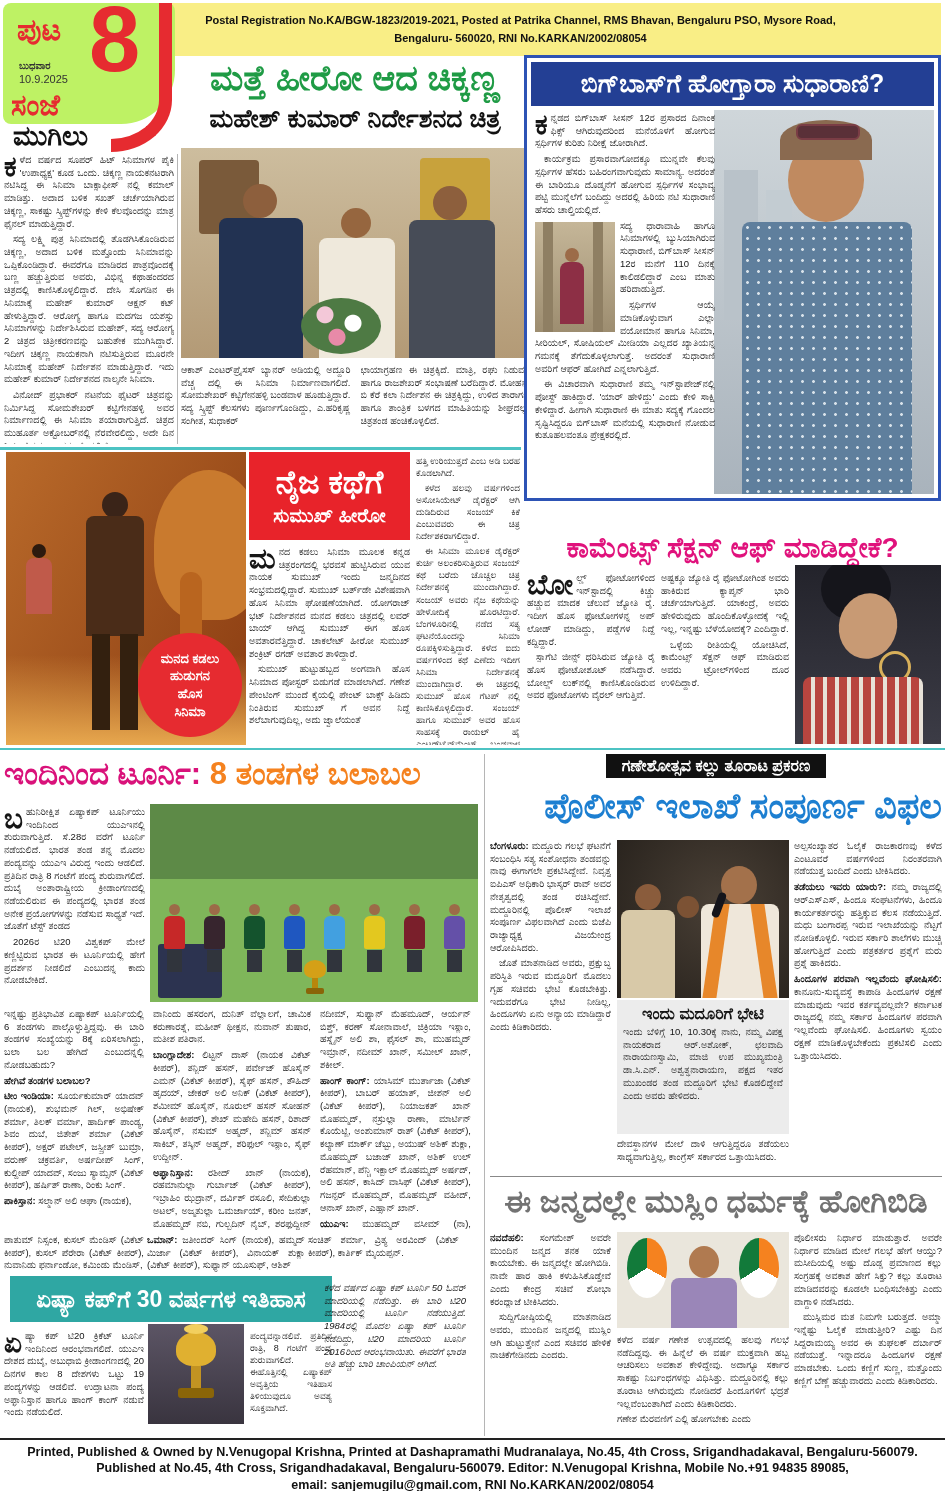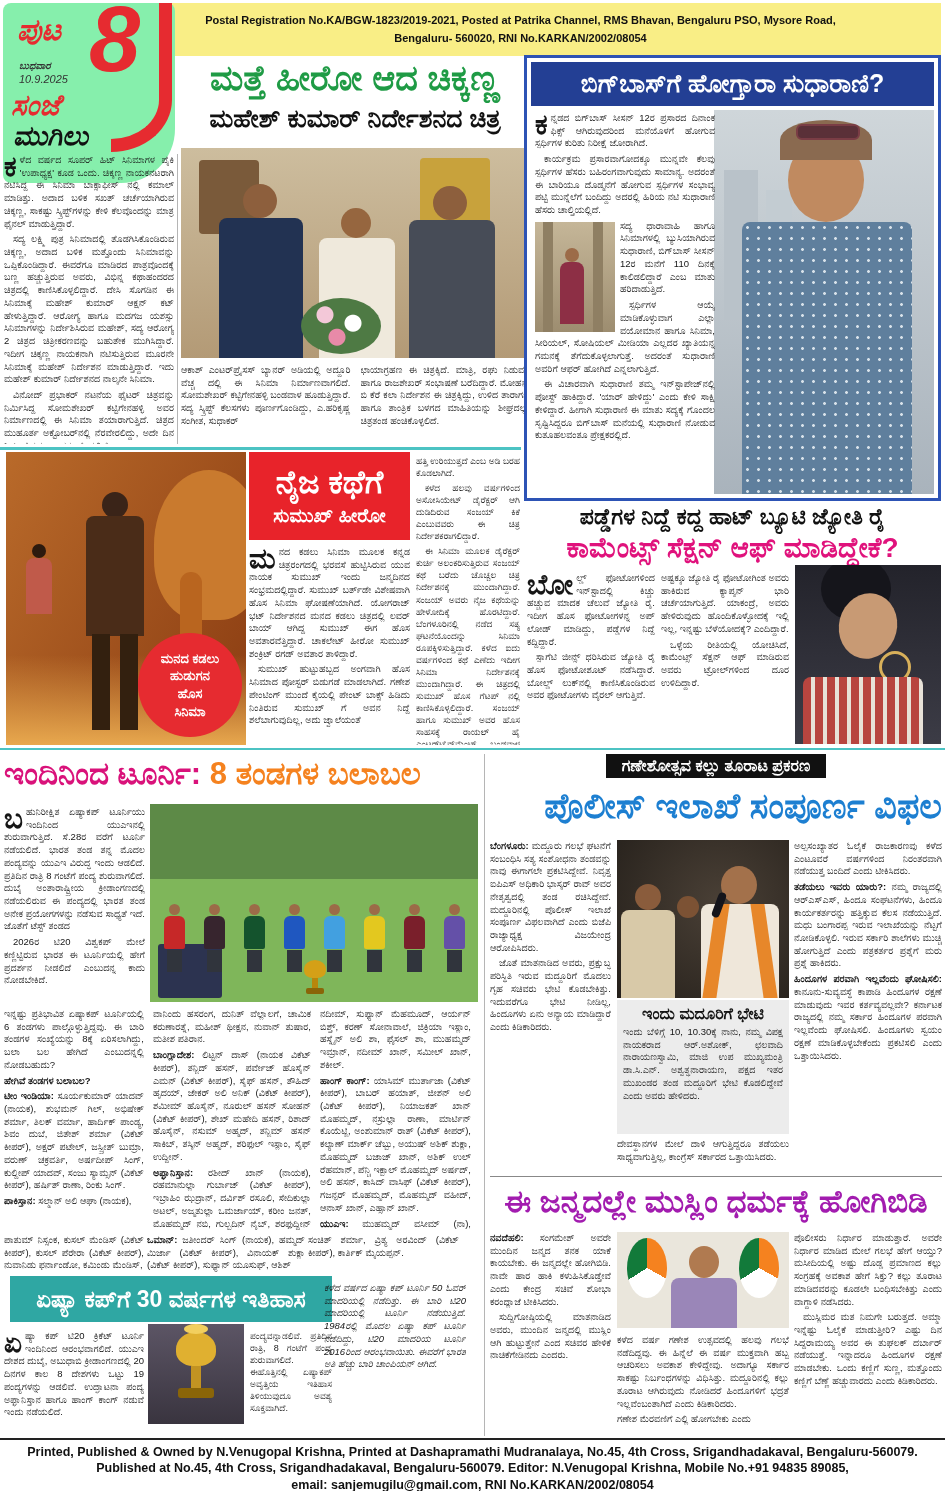--- a/index.html
+++ b/index.html
@@ -11,21 +11,21 @@
   .j p.ni{text-indent:0;}
   .col{overflow:hidden;}
   .dc{float:left;font-size:28px;line-height:.85;font-weight:bold;margin:1px 3px 0 0;}
   b.lbl{font-weight:bold;}
   .photo{position:absolute;overflow:hidden;}
   .head{position:absolute;border-radius:50%;background:#a3714b;}
   .torso{position:absolute;border-radius:8px 8px 0 0;}
   .vr{position:absolute;width:1px;background:#b5b5b5;}
   .hr{position:absolute;background:#222;}
   
-  .mast{position:absolute;left:3px;top:3px;width:172px;height:180px;background:#86efac;border-radius:8px 8px 54px 8px;font-style:italic;}
+  .mast{position:absolute;left:3px;top:3px;width:172px;height:121px;background:#bef264;border-radius:8px 8px 54px 8px;}
   .mast-red{position:absolute;top:0;right:3px;width:48px;height:136px;border-right:13px solid #e62b30;
             border-bottom:13px solid #e62b30;border-bottom-right-radius:70px 60px;}
   .topbar{position:absolute;left:100px;top:3px;width:841px;height:53px;background:#f9ee86;
           display:flex;flex-direction:column;justify-content:center;text-align:center;
           font-size:11px;font-weight:bold;line-height:1.55;color:#111;}
   
   .bbbox{position:absolute;left:524px;top:55px;width:417px;height:446px;border:3px solid #2d53b5;background:#fff;box-sizing:border-box;}
   .bbban{margin:4px;height:44px;background:#233f94;color:#fff;font-weight:bold;font-size:25px;
          display:flex;align-items:center;justify-content:center;}
   
@@ -140,21 +140,20 @@
   <div class="abs j col" style="left:249px;top:546px;width:161px;height:199px;">
     <p class="ni"><span class="dc">ಮ</span><span>ನದ ಕಡಲು ಸಿನಿಮಾ ಮೂಲಕ ಕನ್ನಡ ಚಿತ್ರರಂಗದಲ್ಲಿ ಭರವಸೆ ಹುಟ್ಟಿಸಿರುವ ಯುವ ನಾಯಕ ಸುಮುಖ್ ಇಂದು ಜನ್ಮದಿನದ ಸಂಭ್ರಮದಲ್ಲಿದ್ದಾರೆ. ಸುಮುಖ್ ಬರ್ತ್‌ಡೇ ವಿಶೇಷವಾಗಿ ಹೊಸ ಸಿನಿಮಾ ಘೋಷಣೆಯಾಗಿದೆ. ಯೋಗರಾಜ್ ಭಟ್ ನಿರ್ದೇಶನದ ಮನದ ಕಡಲು ಚಿತ್ರದಲ್ಲಿ ಲವರ್ ಬಾಯ್ ಆಗಿದ್ದ ಸುಮುಖ್ ಈಗ ಹೊಸ ಅವತಾರವೆತ್ತಿದ್ದಾರೆ. ಚಾಕಲೇಟ್ ಹೀರೋ ಸುಮುಖ್ ಶಂಕ್ರಿಟ್ ರಗಡ್ ಅವತಾರ ತಾಳಿದ್ದಾರೆ.</span></p>
     <p>ಸುಮುಖ್ ಹುಟ್ಟುಹಬ್ಬದ ಅಂಗವಾಗಿ ಹೊಸ ಸಿನಿಮಾದ ಪೋಸ್ಟರ್ ಬಿಡುಗಡೆ ಮಾಡಲಾಗಿದೆ. ಗಣೇಶ ಪೇಂಟಿಂಗ್ ಮುಂದೆ ಕೈಯಲ್ಲಿ ಪೇಂಟ್ ಬಾಕ್ಸ್ ಹಿಡಿದು ನಿಂತಿರುವ ಸುಮುಖ್ ಗೆ ಅವನ ನಿದ್ದೆ ಶಲೆಬಾಗುವುದಿಲ್ಲ, ಅದು ಜ್ವಾಲೆಯಂತೆ</p>
   </div>
   <div class="abs j col" style="left:416px;top:455px;width:104px;height:290px;font-size:9px;">
     <p class="ni">ಹತ್ತಿ ಉರಿಯುತ್ತದೆ ಎಂಬ ಅಡಿ ಬರಹ ಕೊಡಲಾಗಿದೆ.</p>
     <p>ಕಳೆದ ಹಲವು ವರ್ಷಗಳಿಂದ ಅಸೋಸಿಯೇಟ್ ಡೈರೆಕ್ಟರ್ ಆಗಿ ದುಡಿದಿರುವ ಸಂಜಯ್ ಕಿಕೆ ಎಂಬುವವರು ಈ ಚಿತ್ರ ನಿರ್ದೇಶಕರಾಗಲಿದ್ದಾರೆ.</p>
     <p>ಈ ಸಿನಿಮಾ ಮೂಲಕ ಡೈರೆಕ್ಟರ್ ಕುರ್ಚಿ ಅಲಂಕರಿಸುತ್ತಿರುವ ಸಂಜಯ್ ಕಥೆ ಬರೆದು ಚೊಚ್ಚಲ ಚಿತ್ರ ನಿರ್ದೇಶನಕ್ಕೆ ಮುಂದಾಗಿದ್ದಾರೆ. ಸಂಜಯ್ ಅವರು ನೈಜ ಕಥೆಯನ್ನು ಹೇಳೋದಿಕ್ಕೆ ಹೊರಟಿದ್ದಾರೆ. ಬೆಂಗಳೂರಿನಲ್ಲಿ ನಡೆದ ಸತ್ಯ ಘಟನೆಯೊಂದನ್ನು ಸಿನಿಮಾ ರೂಪಕ್ಕಿಳಿಸುತ್ತಿದ್ದಾರೆ. ಕಳೆದ ಐದು ವರ್ಷಗಳಿಂದ ಕಥೆ ಎಣೆದು ಇದೀಗ ಸಿನಿಮಾ ನಿರ್ದೇಶನಕ್ಕೆ ಮುಂದಾಗಿದ್ದಾರೆ. ಈ ಚಿತ್ರದಲ್ಲಿ ಸುಮುಖ್ ಹೊಸ ಗೆಟಪ್ ನಲ್ಲಿ ಕಾಣಿಸಿಕೊಳ್ಳಲಿದ್ದಾರೆ. ಸಂಜಯ್ ಹಾಗೂ ಸುಮುಖ್ ಅವರ ಹೊಸ ಸಾಹಸಕ್ಕೆ ರಾಯಲ್ ಹೈ ಎಂಟರ್‌ಟೈನ್‌ಮೆಂಟ್ ಬಂಡವಾಳ ಹಾಕುತ್ತಿದೆ. ಶೀಘ್ರದಲ್ಲೇ ಚಿತ್ರತಂಡ ಉಳಿದ ಅಪ್ಡೇಟ್ ನೀಡಲಿದೆ.</p>
   </div>
 
-  <div class="abs" style="left:524px;top:504px;width:417px;text-align:center;font-size:22px;font-weight:bold;color:#111;">ಪಡ್ಡೆಗಳ ನಿದ್ದೆ ಕದ್ದ ಹಾಟ್ ಬ್ಯೂಟಿ ಜ್ಯೋತಿ ರೈ</div>
   <div class="abs" style="left:524px;top:532px;width:417px;text-align:center;font-size:28px;font-weight:bold;color:#e0127c;">ಕಾಮೆಂಟ್ಸ್ ಸೆಕ್ಷನ್ ಆಫ್ ಮಾಡಿದ್ದೇಕೆ?</div>
   <div class="abs j col" style="left:527px;top:572px;width:128px;height:172px;">
     <p class="ni"><span class="dc">ಬೋ</span><span>ಲ್ಡ್ ಫೋಟೋಗಳಿಂದ ಇನ್‌ಸ್ಟಾದಲ್ಲಿ ಕಿಚ್ಚು ಹಚ್ಚುವ ಮಾದಕ ಚೆಲುವೆ ಜ್ಯೋತಿ ರೈ. ಇದೀಗ ಹೊಸ ಫೋಟೋಗಳನ್ನ ಅಪ್ ಲೋಡ್ ಮಾಡಿದ್ದು, ಪಡ್ಡೆಗಳ ನಿದ್ದೆ ಕದ್ದಿದ್ದಾರೆ.</span></p>
     <p>ಸ್ಪಾಗೆಟಿ ಜೀನ್ಸ್ ಧರಿಸಿರುವ ಜ್ಯೋತಿ ರೈ ಹೊಸ ಫೋಟೋಶೂಟ್ ನಡೆಸಿದ್ದಾರೆ. ಬೋಲ್ಡ್ ಲುಕ್‌ನಲ್ಲಿ ಕಾಣಿಸಿಕೊಂಡಿರುವ ಅವರ ಫೋಟೋಗಳು ವೈರಲ್ ಆಗುತ್ತಿವೆ.</p>
   </div>
   <div class="abs j col" style="left:661px;top:572px;width:128px;height:172px;">
     <p class="ni">ಅಷ್ಟಕ್ಕೂ ಜ್ಯೋತಿ ರೈ ಫೋಟೋಗಿಂತ ಅವರು ಹಾಕಿರುವ ಕ್ಯಾಪ್ಶನ್ ಭಾರಿ ಚರ್ಚೆಯಾಗುತ್ತಿದೆ. ಯಾಕಂದ್ರೆ, ಅವರು ಹೇಳಿರುವುದು ಹೊಂದಿಕೊಳ್ಳೋದಕ್ಕೆ ಇಲ್ಲಿ ಇಲ್ಲ, ಇನ್ನಷ್ಟು ಬೆಳೆಯೋದಕ್ಕೆ? ಎಂದಿದ್ದಾರೆ.</p>
     <p>ಒಳ್ಳೆಯ ರೀತಿಯಲ್ಲಿ ಯೋಚಿಸಿದೆ, ಕಾಮೆಂಟ್ಸ್ ಸೆಕ್ಷನ್ ಆಫ್ ಮಾಡಿರುವ ಅವರು ಟ್ರೋಲ್‌ಗಳಿಂದ ದೂರ ಉಳಿದಿದ್ದಾರೆ.</p>
   </div>
   <div class="photo" style="left:795px;top:565px;width:146px;height:179px;background:linear-gradient(180deg,#23232b,#3c3c46);">
@@ -291,21 +290,21 @@
     <p class="ni">ದೇವಸ್ಥಾನಗಳ ಮೇಲೆ ದಾಳಿ ಆಗುತ್ತಿದ್ದರೂ ತಡೆಯಲು ಸಾಧ್ಯವಾಗುತ್ತಿಲ್ಲ, ಕಾಂಗ್ರೆಸ್ ಸರ್ಕಾರದ ಒತ್ತಾಯಿಸಿದರು.</p>
   </div>
   <div class="abs j col" style="left:794px;top:840px;width:148px;height:330px;">
     <p class="ni">ಅಲ್ಪಸಂಖ್ಯಾತರ ಓಲೈಕೆ ರಾಜಕಾರಣವು ಕಳೆದ ಎಂಟೂವರೆ ವರ್ಷಗಳಿಂದ ನಿರಂತರವಾಗಿ ನಡೆಯುತ್ತ ಬಂದಿದೆ ಎಂದು ಟೀಕಿಸಿದರು.</p>
     <p class="ni"><b class="lbl">ತಡೆಯಲು ಇವರು ಯಾರು?:</b> <span>ನಮ್ಮ ರಾಜ್ಯದಲ್ಲಿ ಆರ್‌ಎಸ್‌ಎಸ್, ಹಿಂದೂ ಸಂಘಟನೆಗಳು, ಹಿಂದೂ ಕಾರ್ಯಕರ್ತರನ್ನು ಹತ್ತಿಕ್ಕುವ ಕೆಲಸ ನಡೆಯುತ್ತಿದೆ. ಮಧು ಬಂಗಾರಪ್ಪ ಇರುವ ಇಲಾಖೆಯನ್ನು ನೆಟ್ಟಗೆ ನೋಡಿಕೊಳ್ಳಲಿ. ಇರುವ ಸರ್ಕಾರಿ ಶಾಲೆಗಳು ಮುಚ್ಚಿ ಹೋಗುತ್ತಿದೆ ಎಂದು ಪತ್ರಕರ್ತರ ಪ್ರಶ್ನೆಗೆ ಮರು ಪ್ರಶ್ನೆ ಹಾಕಿದರು.</span></p>
     <p class="ni"><b class="lbl">ಹಿಂದೂಗಳ ಪರವಾಗಿ ಇಲ್ಲವೆಂದು ಘೋಷಿಸಲಿ:</b> <span>ಕಾನೂನು-ಸುವ್ಯವಸ್ಥೆ ಕಾಪಾಡಿ ಹಿಂದೂಗಳ ರಕ್ಷಣೆ ಮಾಡುವುದು ಇವರ ಕರ್ತವ್ಯವಲ್ಲವೇ? ಕರ್ನಾಟಕ ರಾಜ್ಯದಲ್ಲಿ ನಮ್ಮ ಸರ್ಕಾರ ಹಿಂದೂಗಳ ಪರವಾಗಿ ಇಲ್ಲವೆಂದು ಘೋಷಿಸಲಿ. ಹಿಂದೂಗಳು ಸ್ವಯಂ ರಕ್ಷಣೆ ಮಾಡಿಕೊಳ್ಳಬೇಕೆಂದು ಪ್ರಕಟಿಸಲಿ ಎಂದು ಒತ್ತಾಯಿಸಿದರು.</span></p>
   </div>
 
   <div class="abs" style="left:490px;top:1176px;width:452px;height:1px;background:#888;"></div>
 
-  <div class="abs" style="left:490px;top:1184px;width:452px;text-align:center;font-size:31px;font-weight:bold;color:#a21caf;">ಈ ಜನ್ಮದಲ್ಲೇ ಮುಸ್ಲಿಂ ಧರ್ಮಕ್ಕೆ ಹೋಗಿಬಿಡಿ</div>
+  <div class="abs" style="left:490px;top:1184px;width:452px;text-align:center;font-size:31px;font-weight:bold;color:#737373;">ಈ ಜನ್ಮದಲ್ಲೇ ಮುಸ್ಲಿಂ ಧರ್ಮಕ್ಕೆ ಹೋಗಿಬಿಡಿ</div>
   <div class="abs j col" style="left:490px;top:1232px;width:121px;height:200px;">
     <p class="ni"><b class="lbl">ನವದೆಹಲಿ:</b> <span>ಸಂಗಮೇಶ್ ಅವರೇ ಮುಂದಿನ ಜನ್ಮದ ತನಕ ಯಾಕೆ ಕಾಯಬೇಕು. ಈ ಜನ್ಮದಲ್ಲೇ ಹೋಗಿಬಿಡಿ. ನಾವೇ ಹಾರ ಹಾಕಿ ಕಳುಹಿಸಿಕೊಡ್ತೇವೆ ಎಂದು ಕೇಂದ್ರ ಸಚಿವೆ ಶೋಭಾ ಕರಂದ್ಲಾಜೆ ಟೀಕಿಸಿದರು.</span></p>
     <p>ಸುದ್ದಿಗೋಷ್ಠಿಯಲ್ಲಿ ಮಾತನಾಡಿದ ಅವರು, ಮುಂದಿನ ಜನ್ಮದಲ್ಲಿ ಮುಸ್ಲಿಂ ಆಗಿ ಹುಟ್ಟುತ್ತೇನೆ ಎಂದ ಸಚಿವರ ಹೇಳಿಕೆ ನಾಚಿಕೆಗೇಡಿನದು ಎಂದರು.</p>
   </div>
   <div class="photo" style="left:617px;top:1232px;width:172px;height:96px;background:#eae6dc;">
     <div class="abs" style="left:10px;top:6px;width:40px;height:60px;border-radius:50%;background:conic-gradient(#f5821f 0 33%,#ffffff 33% 66%,#127a3a 66%);"></div>
     <div class="abs" style="right:10px;top:6px;width:40px;height:60px;border-radius:50%;background:conic-gradient(#f5821f 0 33%,#ffffff 33% 66%,#127a3a 66%);"></div>
     <div class="head" style="left:72px;top:14px;width:30px;height:32px;background:#b07a50;"></div>
     <div class="torso" style="left:54px;top:46px;width:66px;height:50px;background:#9a86b8;"></div>
   </div>

